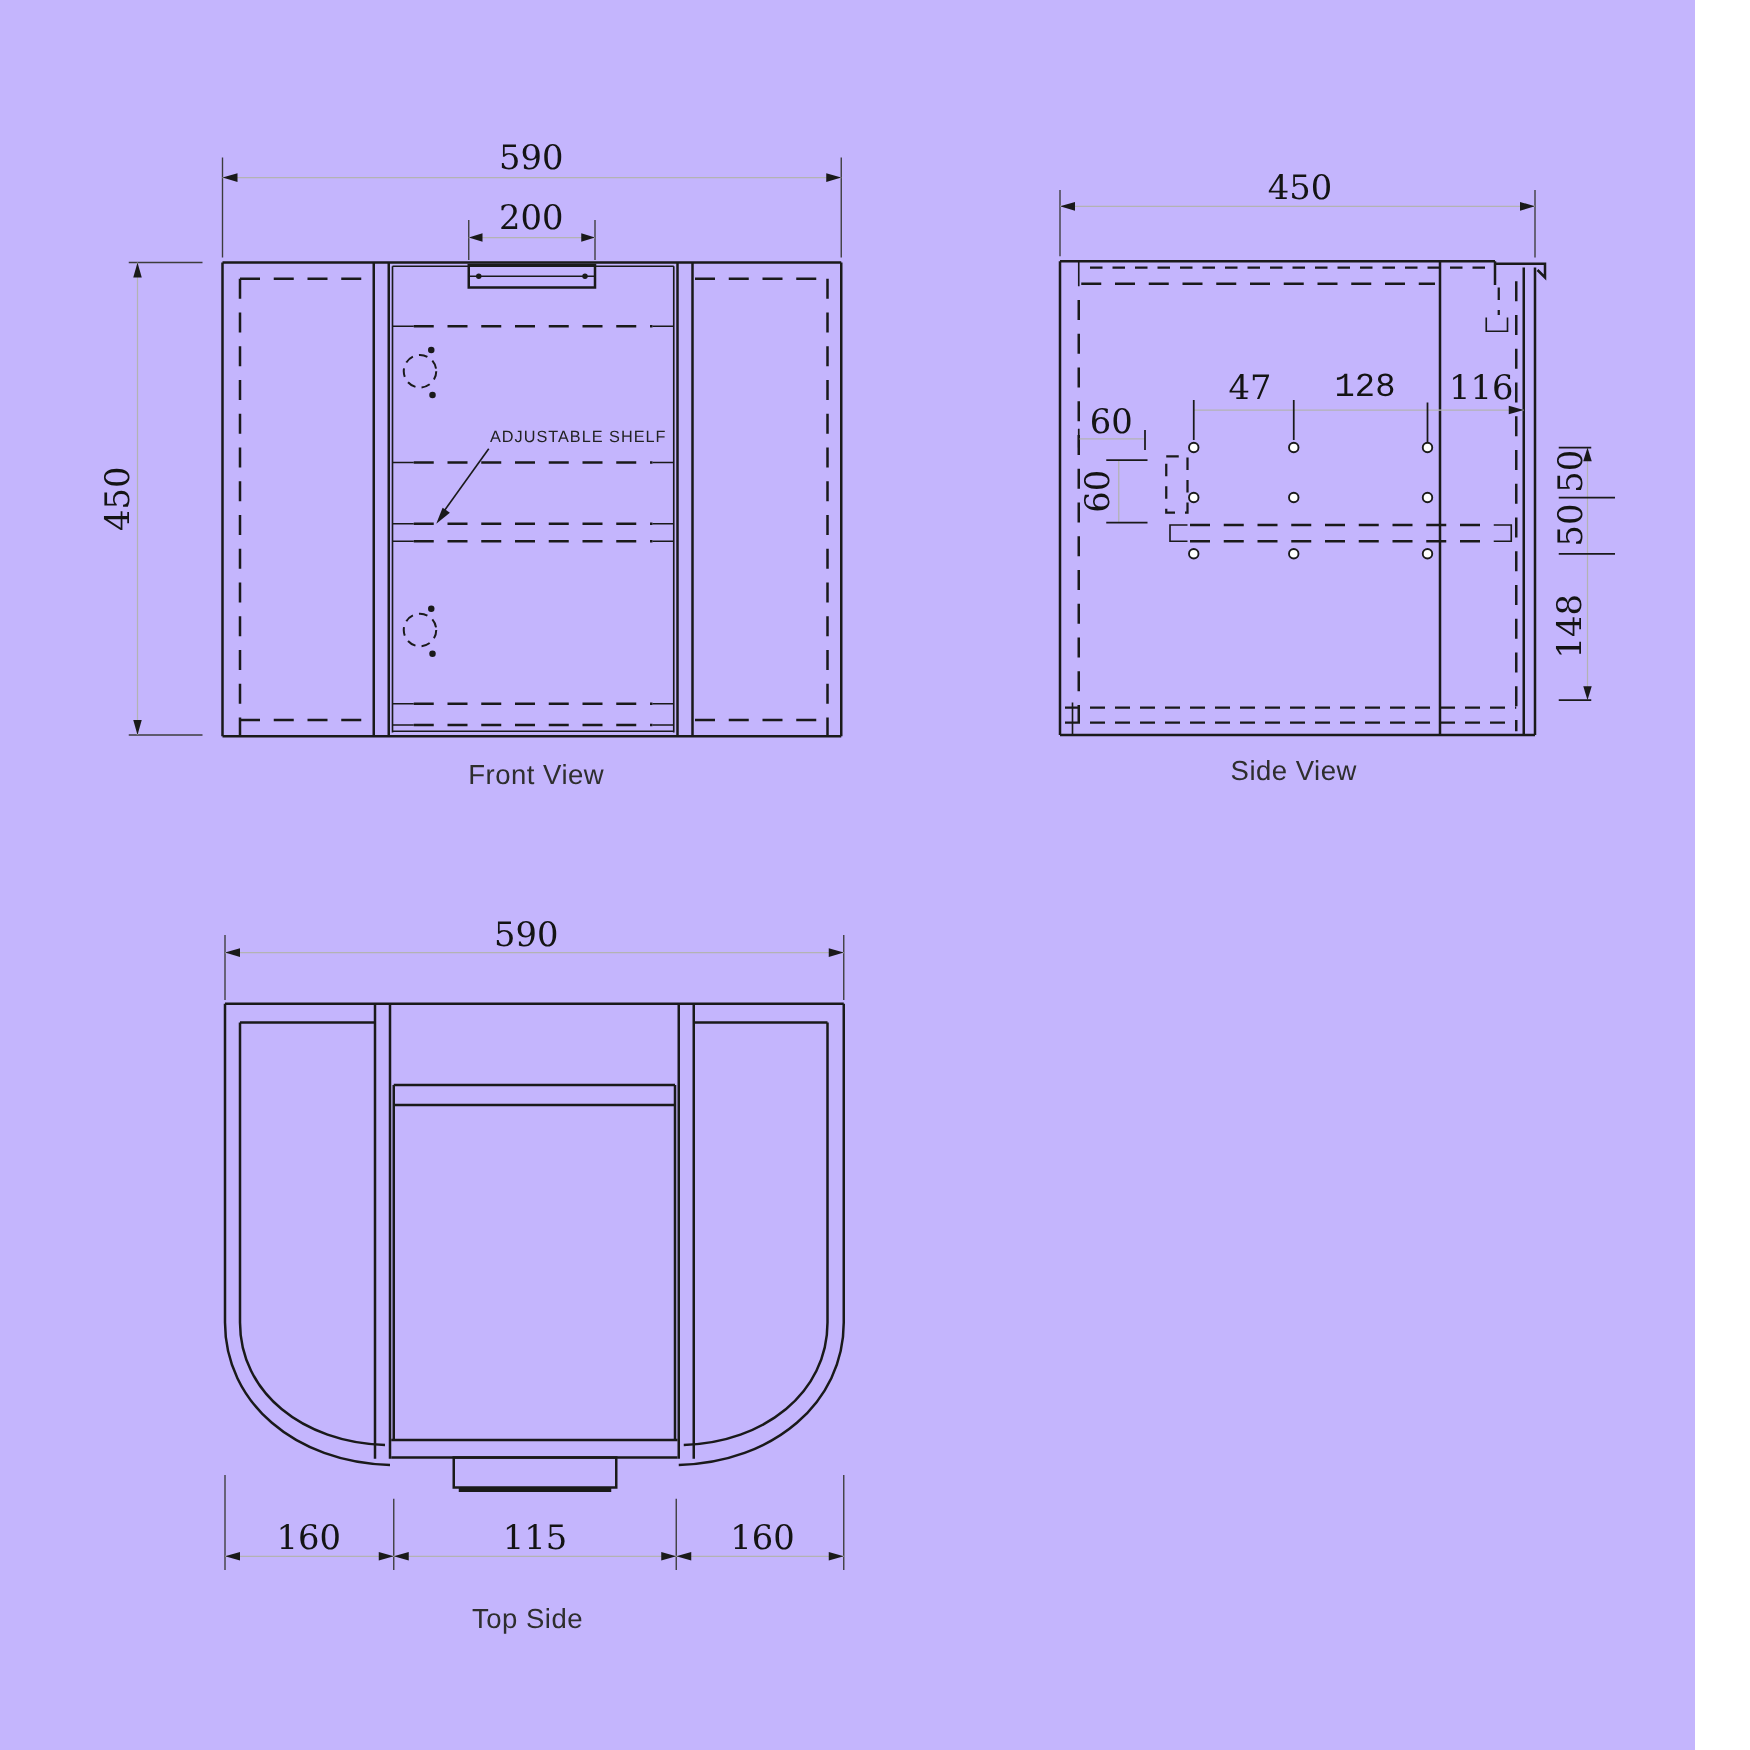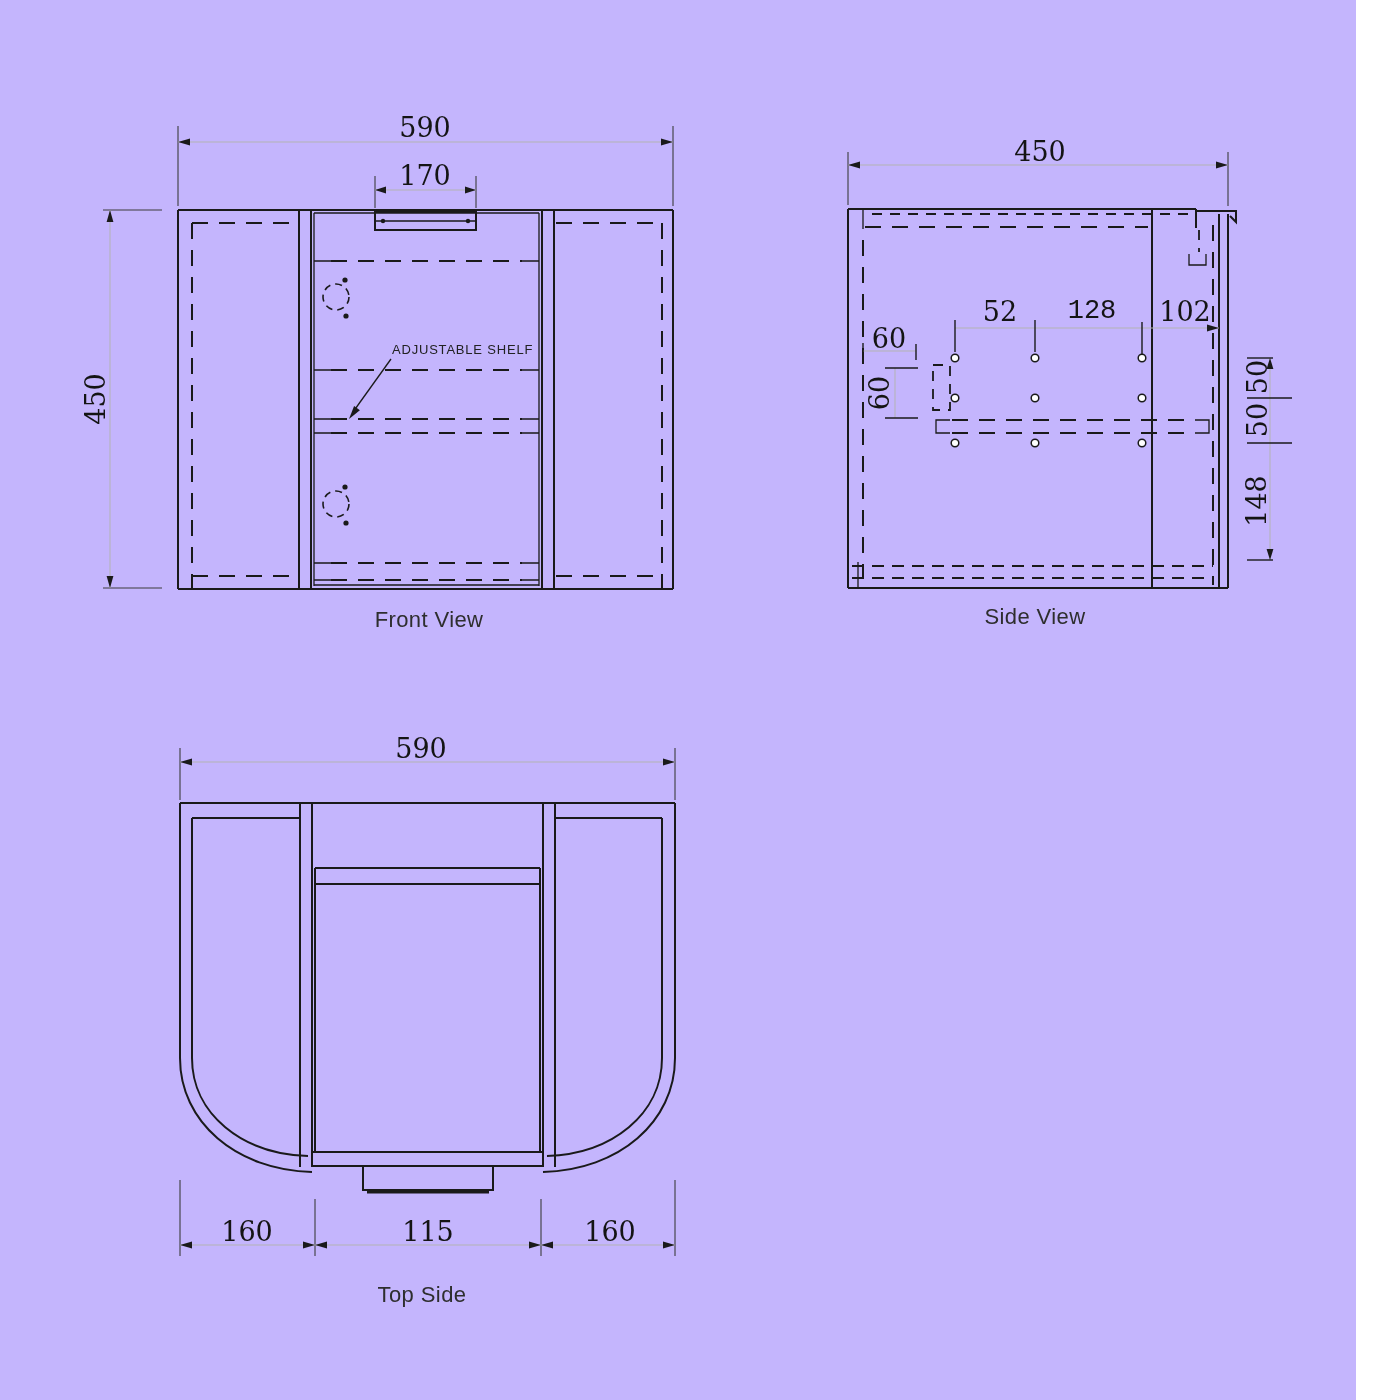--- a/index.html
+++ b/index.html
@@ -233,29 +233,29 @@
       <polygon class="arr" points="180,1245 192,1241.6 192,1248.4"></polygon>
       <polygon class="arr" points="315,1245 303,1241.6 303,1248.4"></polygon>
       <polygon class="arr" points="315,1245 327,1241.6 327,1248.4"></polygon>
       <polygon class="arr" points="541,1245 529,1241.6 529,1248.4"></polygon>
       <polygon class="arr" points="541,1245 553,1241.6 553,1248.4"></polygon>
       <polygon class="arr" points="675,1245 663,1241.6 663,1248.4"></polygon>
     </g>
   </svg>
 
   <div class="num" style="left:425px; top:127px;">590</div>
-  <div class="num" style="left:425px; top:175px;">170</div>
+  <div class="num" style="left:425px; top:175px;">200</div>
   <div class="num rot" style="left:95px; top:399px;">450</div>
   <div class="anno" style="left:392px; top:349px;">ADJUSTABLE SHELF</div>
   <div class="viewlbl" style="left:429px; top:620px;">Front View</div>
 
   <div class="num" style="left:1040px; top:151px;">450</div>
-  <div class="num" style="left:1000px; top:311px;">52</div>
+  <div class="num" style="left:1000px; top:311px;">47</div>
   <div class="num" style="left:1092px; top:311px;font-family:Liberation Mono, monospace;">128</div>
-  <div class="num" style="left:1185px; top:311px;">102</div>
+  <div class="num" style="left:1185px; top:311px;">116</div>
   <div class="num" style="left:889px; top:338px;">60</div>
   <div class="num rot" style="left:879px; top:393px;">60</div>
   <div class="num rot" style="left:1257px; top:377px;">50</div>
   <div class="num rot" style="left:1257px; top:420px;">50</div>
   <div class="num rot" style="left:1256px; top:501px;">148</div>
   <div class="viewlbl" style="left:1035px; top:617px;">Side View</div>
 
   <div class="num" style="left:421px; top:748px;">590</div>
   <div class="num" style="left:247px; top:1231px;">160</div>
   <div class="num" style="left:428px; top:1231px;">115</div>

